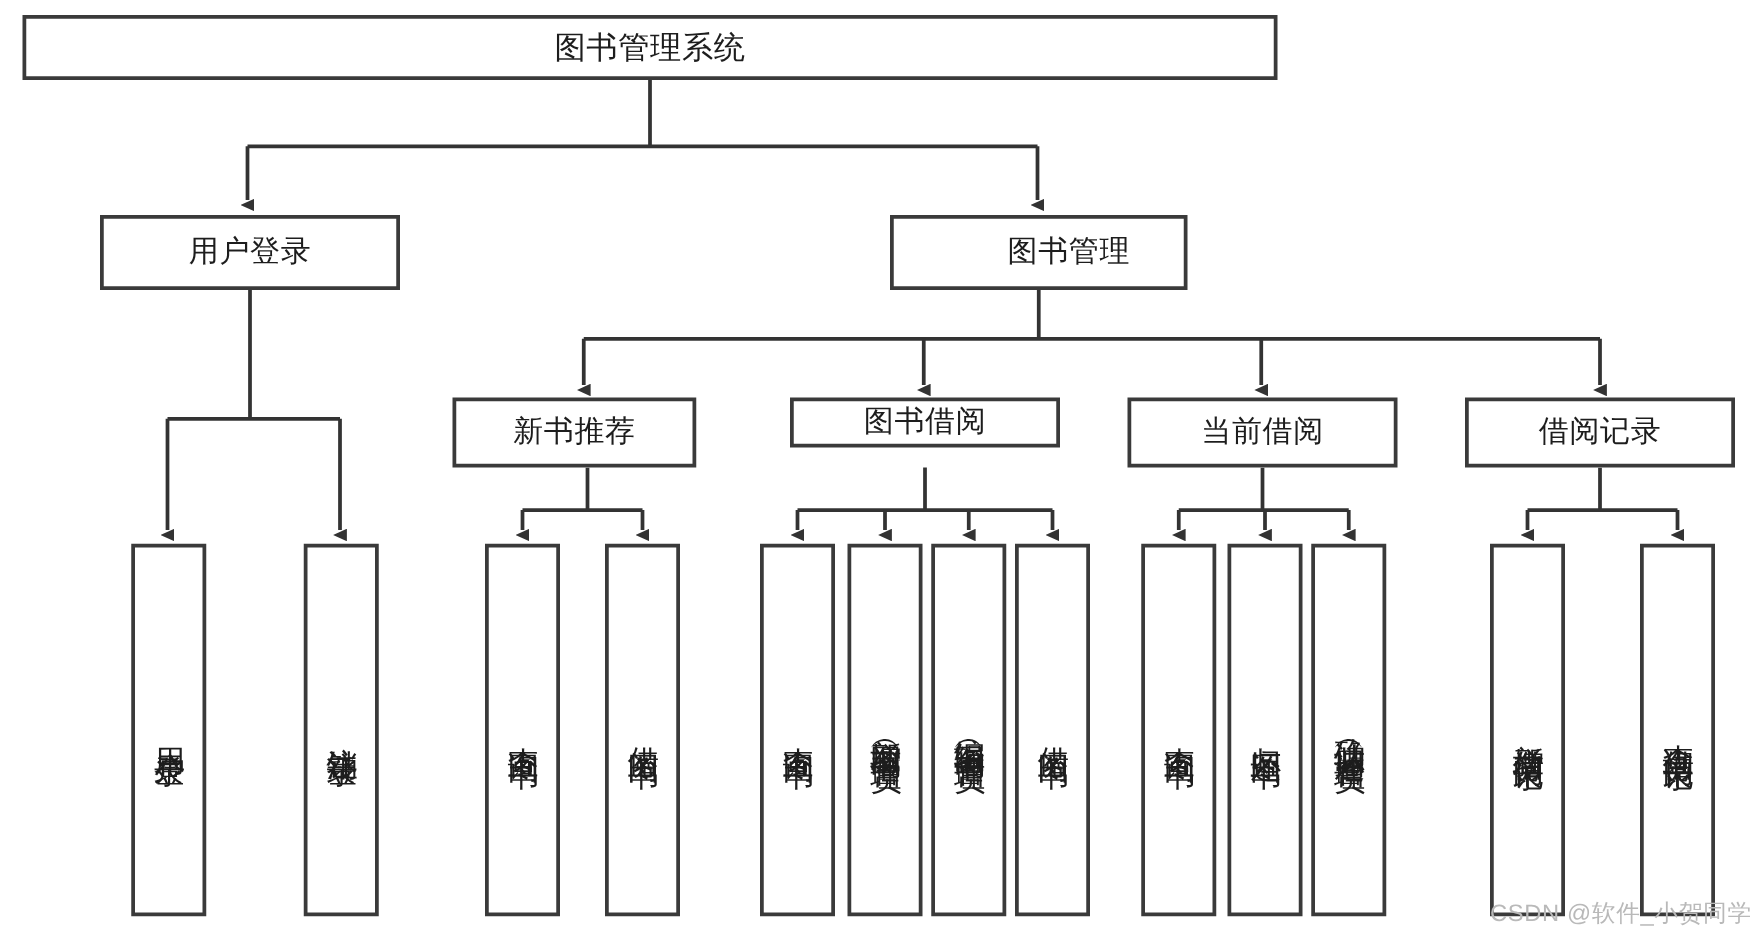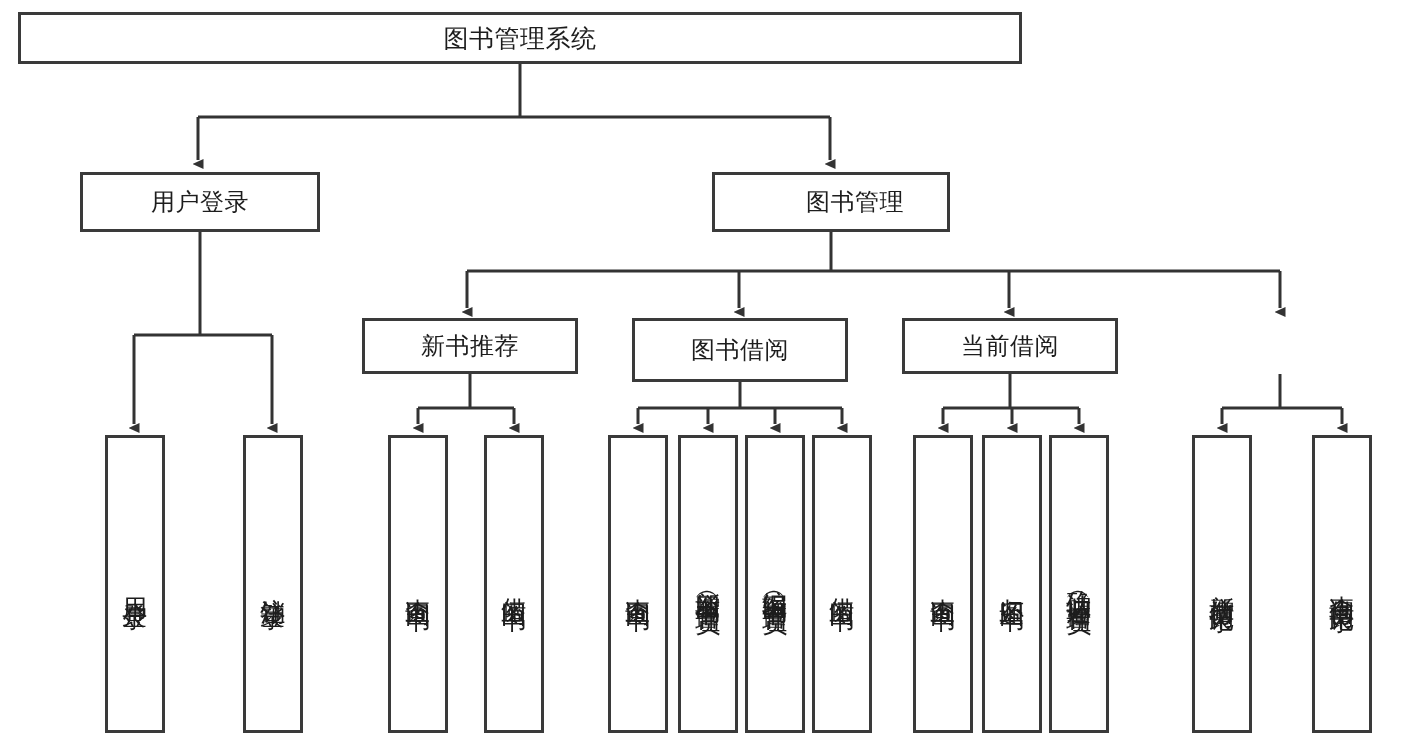--- a/index.html
+++ b/index.html
@@ -141,29 +141,32 @@
     <span class="label">图书管理系统</span>
   </div>
 
   <div class="node level2" style="left:80px; top:172px; width:240px; height:60px;">
     <span class="label">用户登录</span>
   </div>
   <div class="node level2" style="left:712px; top:172px; width:238px; height:60px;padding-left:48px;">
     <span class="label">图书管理</span>
   </div>
 
-  <div class="node level2" style="left:362px; top:318px; width:216px; height:56px;">
+  <div class="node level2" style="left:362px; top:318px; width:195px; height:56px;">
     <span class="label">新书推荐</span>
   </div>
-  <div class="node level2" style="left:632px; top:318px; width:216px; height:64px;">
+  <div class="node level2" style="left:632px; top:318px; width:216px; height:40px;">
     <span class="label">图书借阅</span>
   </div>
   <div class="node level2" style="left:902px; top:318px; width:216px; height:56px;text-align:right;">
     <span class="label">当前借阅</span>
   </div>
+  <div class="node level2" style="left:1172px; top:318px; width:216px; height:56px;">
+    <span class="label">借阅记录</span>
+  </div>
 
   <div class="node leaf" style="left:105px; top:435px; width:60px; height:298px;">
     <span class="label">用户登录</span>
   </div>
   <div class="node leaf" style="left:243px; top:435px; width:60px; height:298px;">
     <span class="label">注销登录</span>
   </div>
 
   <div class="node leaf" style="left:388px; top:435px; width:60px; height:298px;">
     <span class="label">查询图书</span>
@@ -195,14 +198,15 @@
     <span class="label">确认归还（管理员）</span>
   </div>
 
   <div class="node leaf" style="left:1192px; top:435px; width:60px; height:298px;">
     <span class="label">新增借阅记录</span>
   </div>
   <div class="node leaf" style="left:1312px; top:435px; width:60px; height:298px;">
     <span class="label">查询借阅记录</span>
   </div>
 
+  <div class="watermark" style="left:1192px; top:718px;">CSDN @软件_小贺同学</div>
 
 </div>
 
 </body></html>

